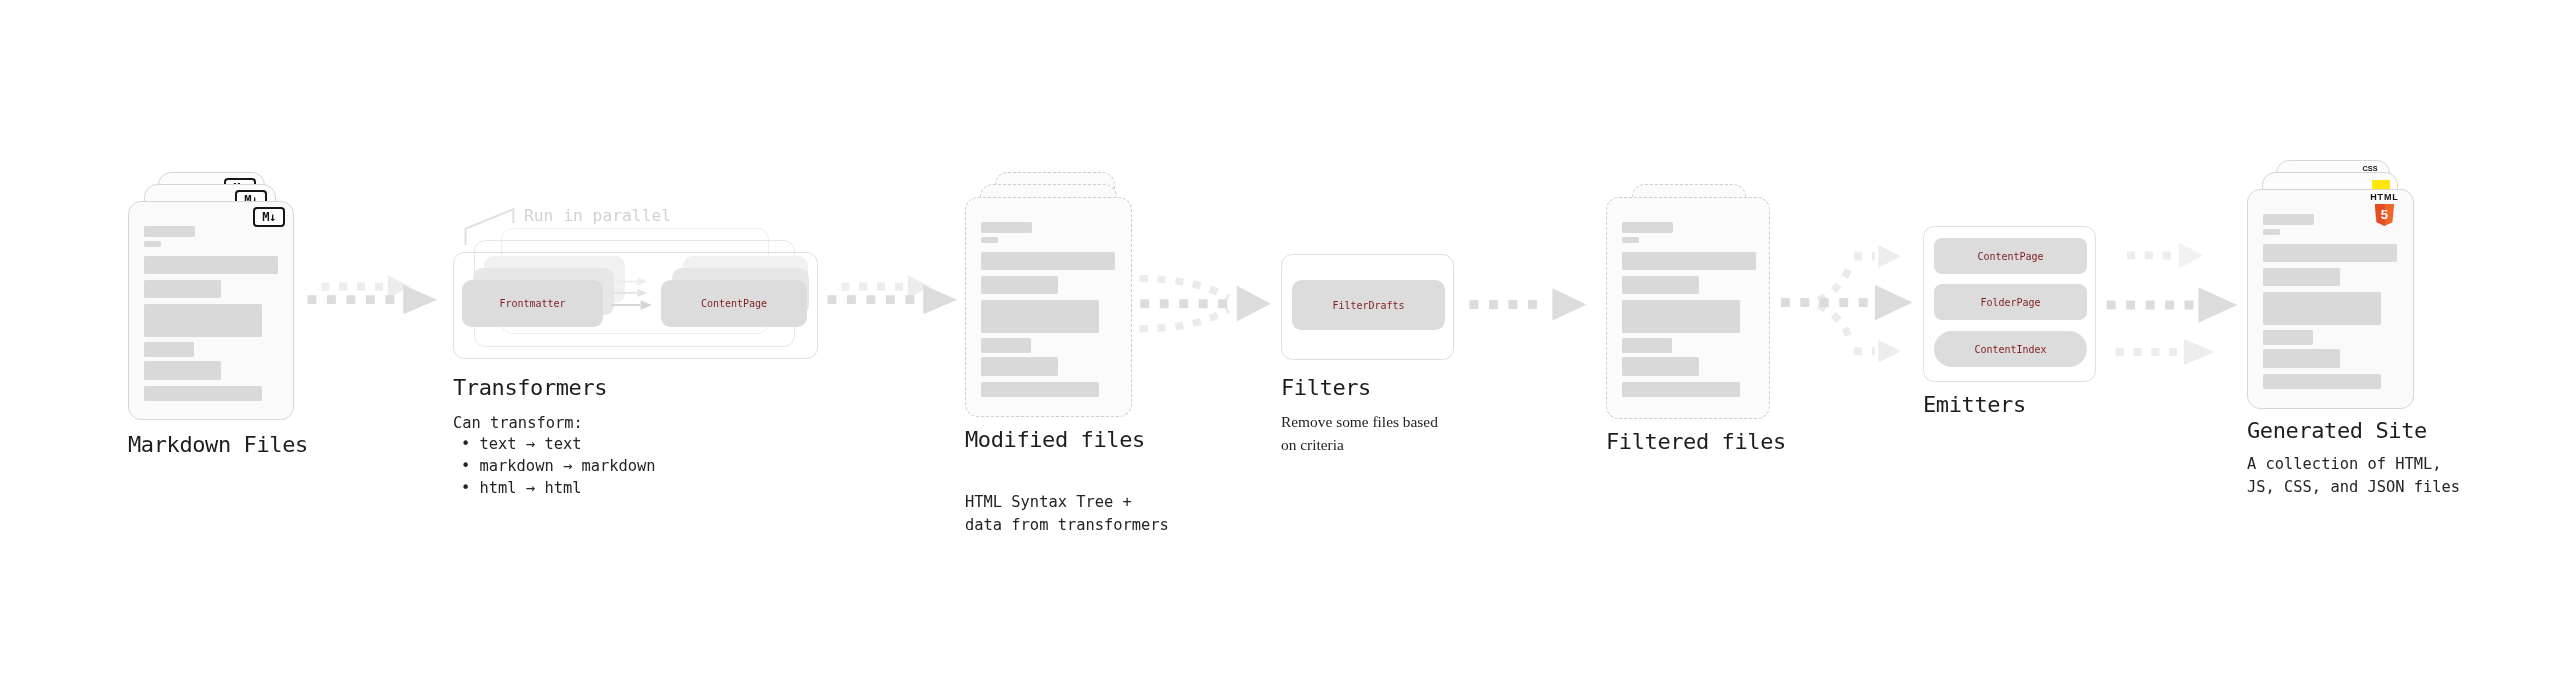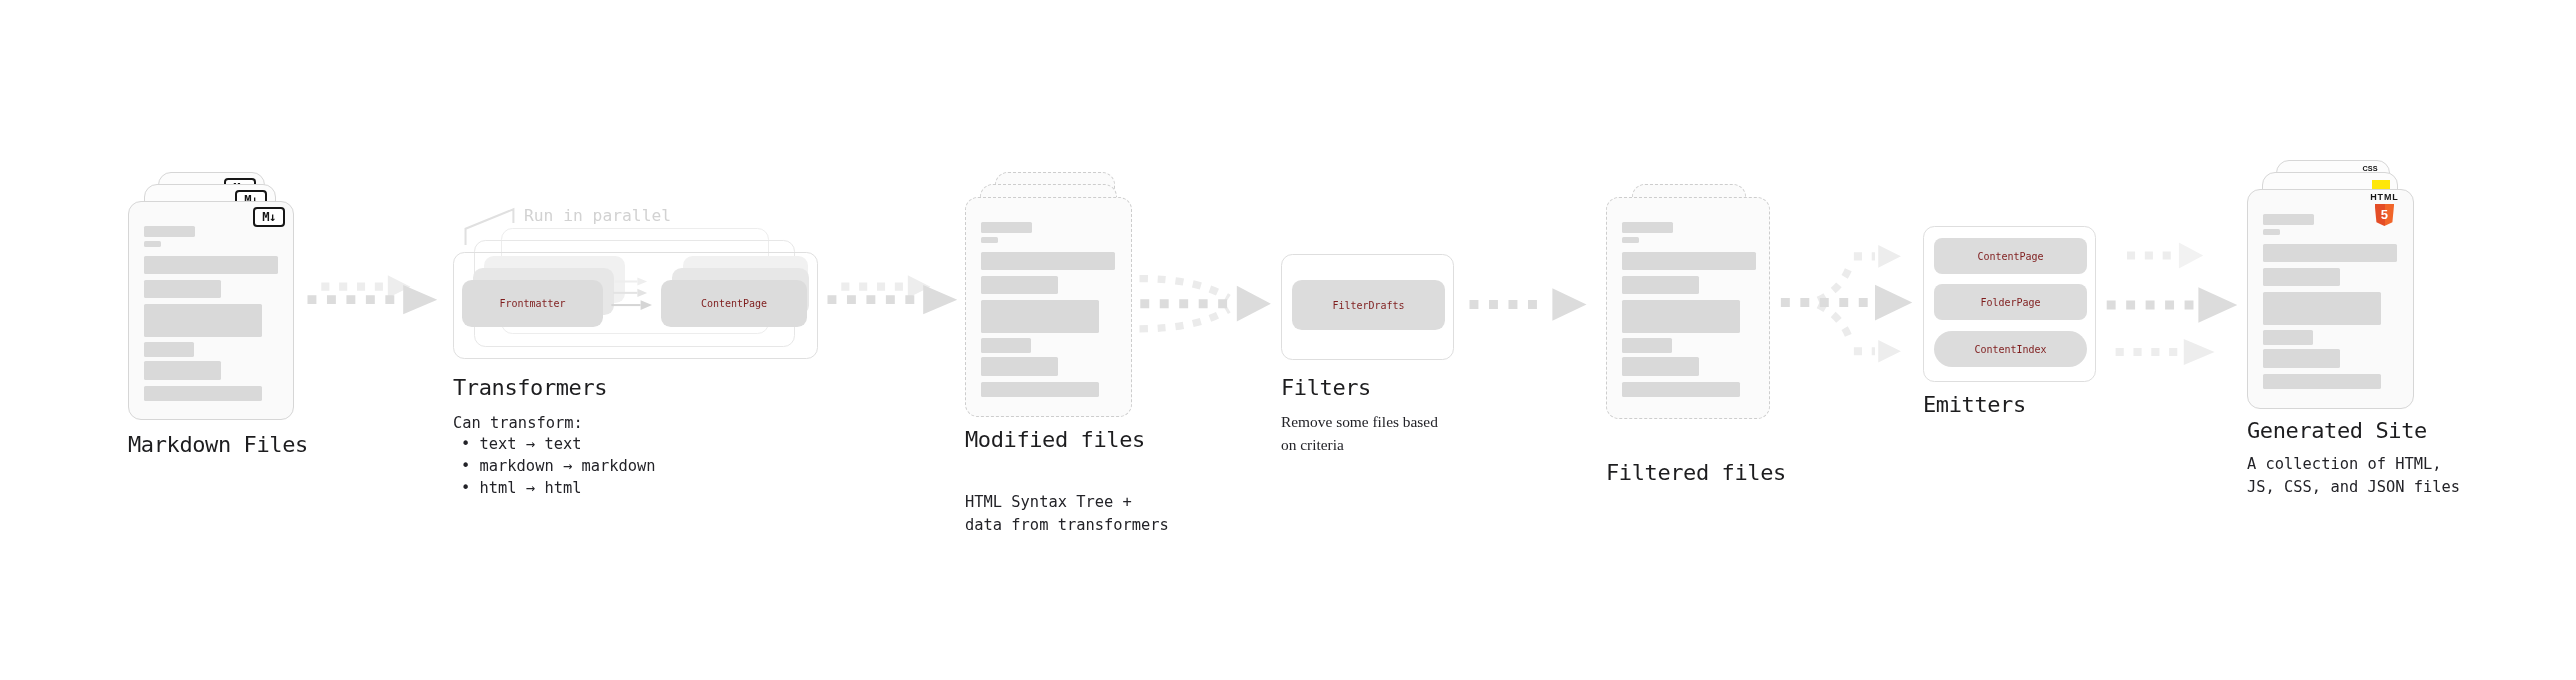--- a/index.html
+++ b/index.html
@@ -183,21 +183,21 @@
     <div></div>
   <div class="bar" style="top: 23.6px; width: 51px; height: 11.4px;"></div>
       <div class="bar" style="top: 39px; width: 17px; height: 5.7px;"></div>
       <div class="bar" style="top: 54px; width: 134px; height: 18px;"></div>
       <div class="bar" style="top: 78px; width: 77px; height: 18px;"></div>
       <div class="bar" style="top: 102px; width: 118px; height: 32.5px;"></div>
       <div class="bar" style="top: 140px; width: 50px; height: 14.6px;"></div>
       <div class="bar" style="top: 159px; width: 77px; height: 18.7px;"></div>
       <div class="bar" style="top: 184px; width: 118px; height: 14.6px;"></div>
     </div>
-  <div class="title" style="left:1606px;top:429px;margin-top:31px;">Filtered files</div>
+  <div class="title" style="left:1606px;top:429px;">Filtered files</div>
 
   <svg style="left:1776px;top:232px;" width="142" height="146" viewBox="0 0 175 180">
     <path class="dc" d="M52 84 C70 76 86 60 92 38"></path>
     <path class="dl" d="M96 30 H122"></path>
       <polygon class="hl" points="126,16 126,44 154,30"></polygon>
     <path class="dc" d="M52 90 C70 98 86 114 92 136"></path>
     <path class="dl" d="M96 147 H122"></path>
       <polygon class="hl" points="126,133 126,161 154,147"></polygon>
     <path class="dd" d="M6 87 H118"></path>
       <polygon class="hd" points="122,65 122,109 168,87"></polygon>

